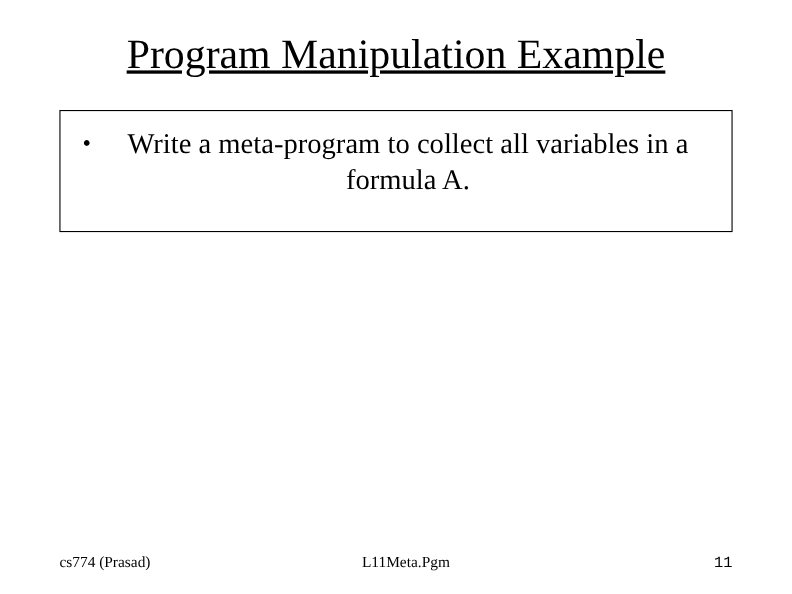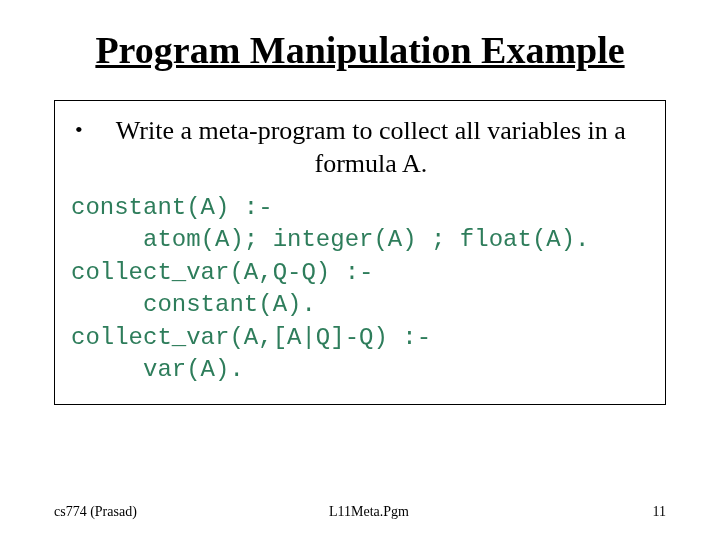--- a/index.html
+++ b/index.html
@@ -17,21 +17,21 @@
     width: 720px;
     height: 540px;
     padding: 28px 54px 20px 54px;
     position: relative;
   }
   .title {
     font-size: 38px;
     text-align: center;
     text-decoration: underline;
     margin: 0 0 28px 0;
-    font-weight: bold;
+    font-weight: normal;
   }
   .content-box {
     border: 1px solid #000;
     padding: 14px 16px 18px 16px;
   }
   .bullet-row {
     display: flex;
     align-items: flex-start;
     font-size: 26px;
     line-height: 1.25;
@@ -64,42 +64,37 @@
     color: #000;
   }
   .footer-center {
     position: absolute;
     left: 18px;
     right: 0;
     text-align: center;
   }
   .footer-right {
     margin-left: auto;
+    font-family: Liberation Mono, monospace;
   }
 </style>
 </head>
 <body>
 
 <div class="slide">
 
   <h1 class="title">Program Manipulation Example</h1>
 
   <div class="content-box">
 
     <div class="bullet-row">
       <span class="bullet-mark">•</span>
       <span class="bullet-text">Write a meta-program to collect all variables in a formula A.</span>
     </div>
 
-    <div class="code"><span>constant(A) :-</span>
-<span>     atom(A); integer(A) ; float(A).</span>
-<span>collect_var(A,Q-Q) :-</span>
-<span>     constant(A).</span>
-<span>collect_var(A,[A|Q]-Q) :-</span>
-<span>     var(A).</span></div>
 
   </div>
 
   <div class="footer">
     <span>cs774 (Prasad)</span>
     <span class="footer-center">L11Meta.Pgm</span>
     <span class="footer-right">11</span>
   </div>
 
 </div>

